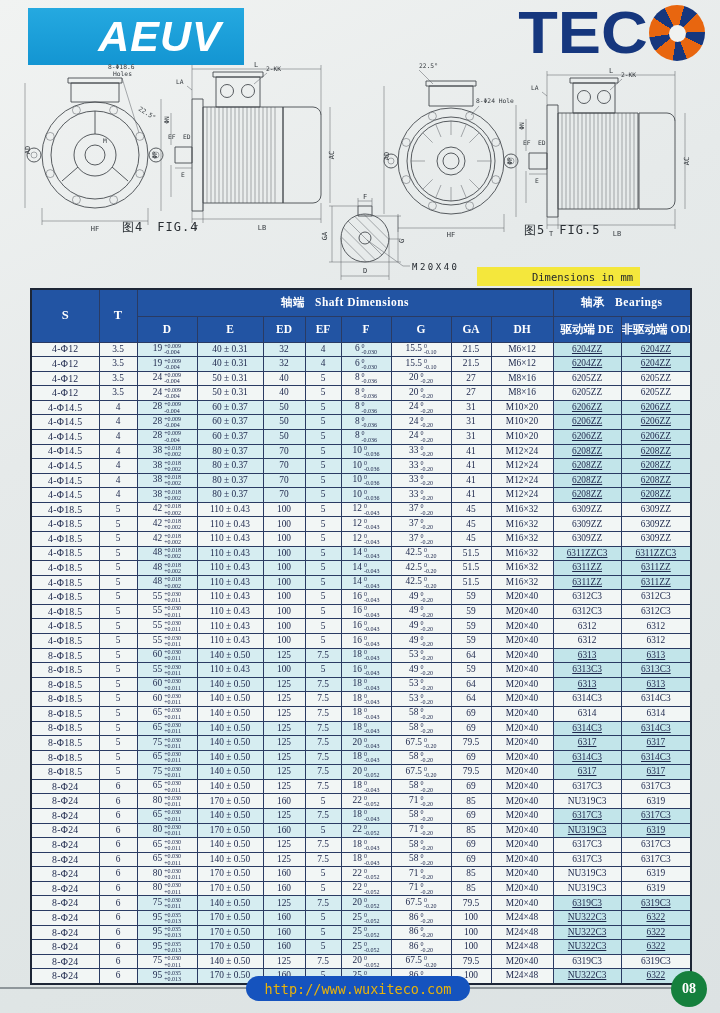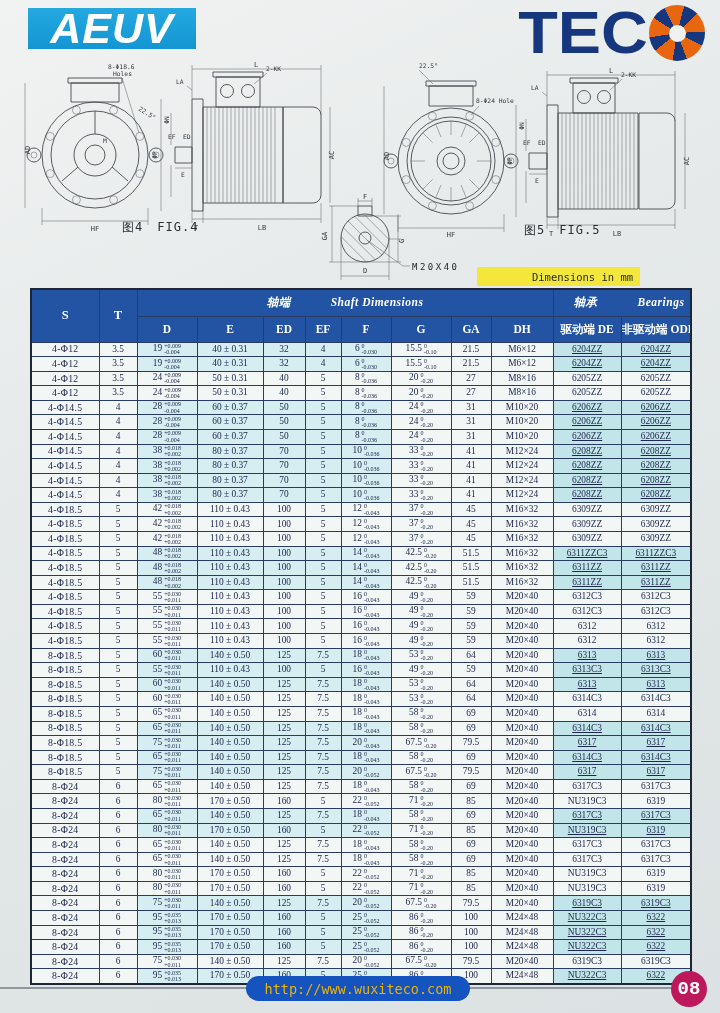--- a/index.html
+++ b/index.html
@@ -3,23 +3,23 @@
 <meta charset="utf-8">
 <style>
   html,body{margin:0;padding:0;}
   body{
     width:720px;height:1013px;position:relative;overflow:hidden;
     background:linear-gradient(155deg,#f1f3f2 0%,#e6eaea 35%,#dfe5e5 75%,#dce2e3 100%);
     font-family:"Liberation Serif","DejaVu Serif",serif;
   }
   
   .aeuv-box{
-    position:absolute;left:28px;top:8px;width:168px;height:41px;
+    position:absolute;left:28px;top:8px;width:168px;height:57px;
     background:linear-gradient(180deg,#25a9e0,#1395d2);
-    display:flex;align-items:center;justify-content:center;
+    display:flex;align-items:center;justify-content:center;padding-left:48px;
   }
   .aeuv-box span{
     color:#fff;font-family:"Liberation Sans","DejaVu Sans",sans-serif;
     font-weight:800;font-style:italic;font-size:43px;letter-spacing:1px;
   }
   .teco-logo{
     position:absolute;left:523px;top:4px;height:58px;display:flex;align-items:center;
   }
   .teco-txt{
     color:#16377e;font-family:"Liberation Sans","DejaVu Sans",sans-serif;
@@ -63,41 +63,41 @@
     border:1px solid #2a3b63;padding:0;text-align:center;vertical-align:middle;
     overflow:hidden;white-space:nowrap;
   }
   table.spec thead th{
     background:#2254a3;color:#fff;font-weight:bold;
   }
   tr.h1{height:27px;}
   tr.h2{height:26px;}
   tr.h1 th{font-size:12.5px;}
   tr.h2 th{font-size:11.5px;}
-  th.grp span{margin:0 20px;font-size:11.5px;letter-spacing:0.5px;font-style:italic;}
+  th.grp span{margin:0 5px;font-size:11.5px;letter-spacing:0.5px;}
   table.spec tbody td{
     background:#f2f6f5;color:#202a4e;font-size:9.4px;line-height:1;
   }
   table.spec tbody td:first-child{font-size:9.8px;letter-spacing:0.3px;text-align:center;}
   tr.shaded td{background:#b4dde8;}
   tr.shaded td:nth-child(n+3):nth-child(-n+7){background:#d6edf1;}
   tr.shaded td:nth-child(11),tr.shaded td:nth-child(12){background:#c2e5ea;text-decoration:underline;}
   .tol{display:inline-block;vertical-align:middle;margin-left:2px;text-align:left;}
   .tol i{font-style:normal;display:block;font-size:6px;line-height:6.3px;}
   
   .footer-line{position:absolute;left:0;top:987px;width:674px;height:2px;background:#8f979b;}
   .url-pill{
     position:absolute;left:246px;top:976px;width:224px;height:25px;border-radius:13px;
     background:#1553be;display:flex;align-items:center;justify-content:center;
     color:#eab308;font-family:"DejaVu Sans Mono","Liberation Mono",monospace;font-size:13.5px;
   }
   .page-circle{
     position:absolute;left:671px;top:971px;width:36px;height:36px;border-radius:50%;
-    background:#be185d;color:#fff;display:flex;align-items:center;justify-content:center;
-    font-family:Liberation Mono, monospace;font-weight:bold;font-size:19px;
+    background:#15803d;color:#fff;display:flex;align-items:center;justify-content:center;
+    font-family:Liberation Serif, serif;font-weight:bold;font-size:14px;
   }
 </style>
 </head>
 <body>
 
 <div class="aeuv-box">
   <span>AEUV</span>
 </div>
 <div class="teco-logo">
   <span class="teco-txt">TEC</span>

